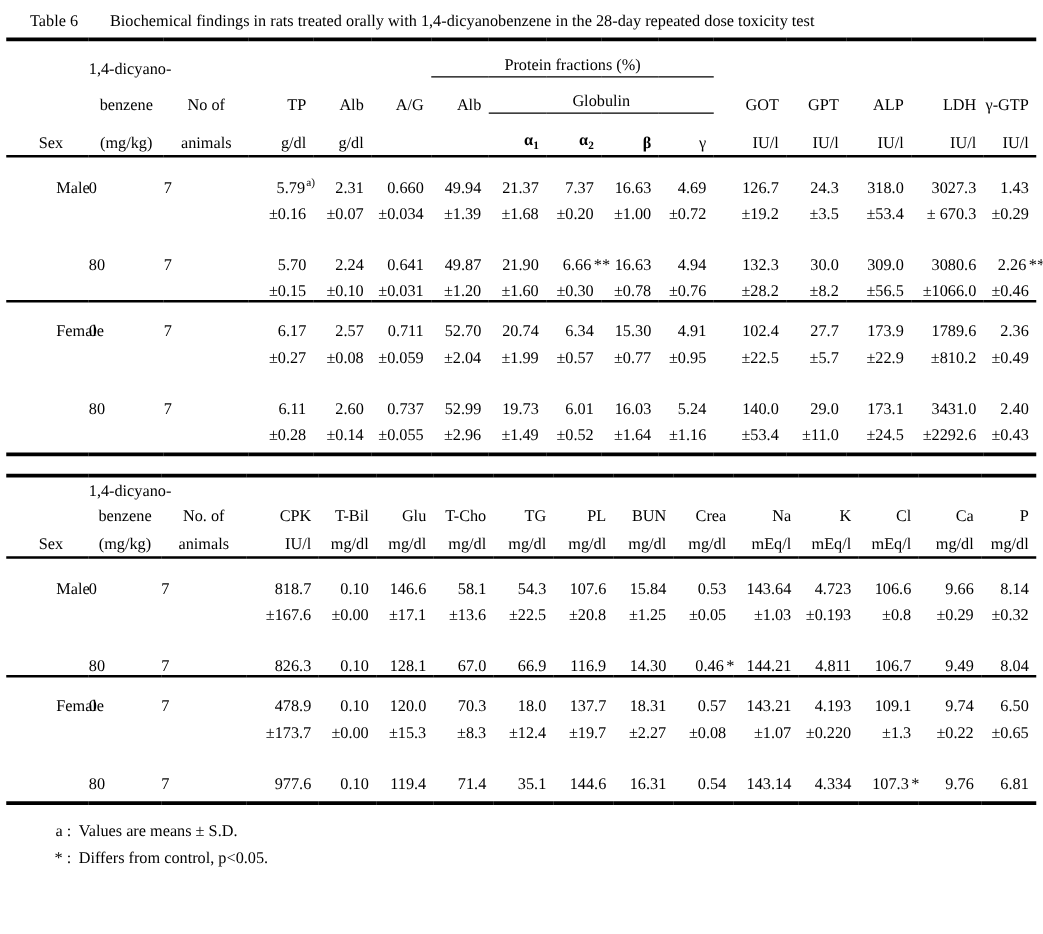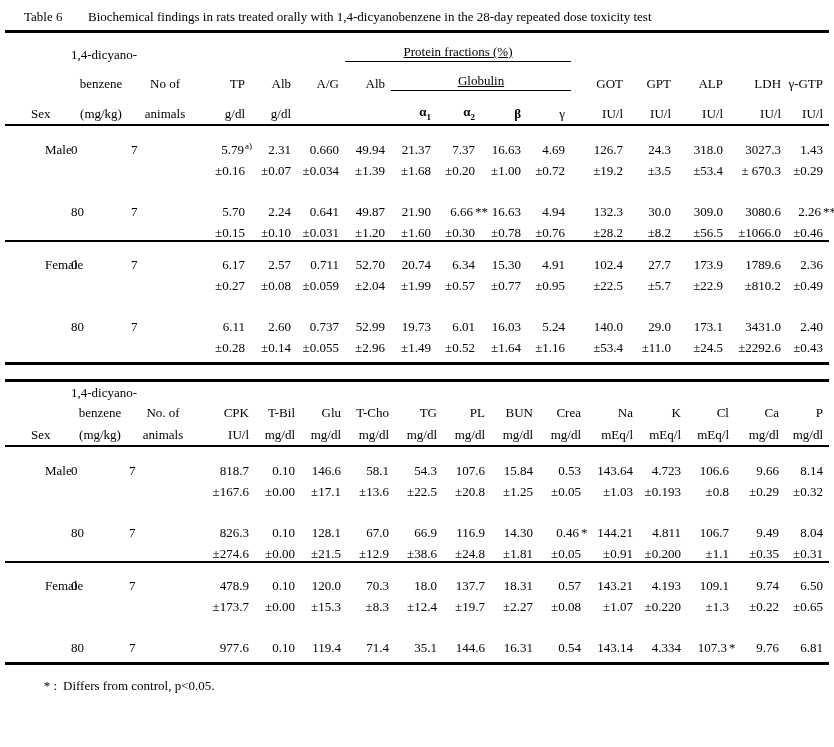--- a/index.html
+++ b/index.html
@@ -10,21 +10,21 @@
   .title .txt{flex:1;}
   table.tbl{border-collapse:collapse;table-layout:fixed;width:824px;margin-left:0;border-top:3px solid #000;border-bottom:3px solid #000;}
   table.t1{margin-top:4px;}
   table.t2{margin-top:14px;}
   th,td{padding:0;font-weight:normal;font-size:13px;line-height:15px;vertical-align:bottom;overflow:visible;white-space:nowrap;}
   thead tr.hlast th{border-bottom:2px solid #000;padding-bottom:3px;}
   th.num,td.num{text-align:right;padding-right:6px;}
   th.ctr,td.ctr{}
   th.sexh{text-align:left;padding-left:26px;}
   td.sex{text-align:left;padding-left:40px;}
-  th.u1{border-bottom:1px solid #000;text-align:center;padding-bottom:2px;text-decoration:underline;}
+  th.u1{border-bottom:1px solid #000;text-align:center;padding-bottom:2px;}
   tr.r1 th{height:26px;}
   tr.r2 th{height:26px;}
   tr.r3 th{height:30px;}
   table.t2 tr.r1 th{height:18px;}
   table.t2 tr.r2 th{height:20px;}
   table.t2 tr.r3 th{height:22px;}
   tr.mean td,tr.sd td{height:21px;}
   tr.spacer td{height:10px;}
   tr.rule td{border-top:2px solid #000;height:0;}
   sub.subd{font-size:9px;line-height:8px;}
@@ -388,38 +388,20 @@
           <td class="num">66.9</td>
           <td class="num">116.9</td>
           <td class="num">14.30</td>
           <td class="num">0.46<span class="hang">*</span></td>
           <td class="num">144.21</td>
           <td class="num">4.811</td>
           <td class="num">106.7</td>
           <td class="num">9.49</td>
           <td class="num">8.04</td>
         </tr>
-        <tr class="sd">
-          <td></td>
-          <td></td>
-          <td></td>
-          <td class="num">±274.6</td>
-          <td class="num">±0.00</td>
-          <td class="num">±21.5</td>
-          <td class="num">±12.9</td>
-          <td class="num">±38.6</td>
-          <td class="num">±24.8</td>
-          <td class="num">±1.81</td>
-          <td class="num">±0.05</td>
-          <td class="num">±0.91</td>
-          <td class="num">±0.200</td>
-          <td class="num">±1.1</td>
-          <td class="num">±0.35</td>
-          <td class="num">±0.31</td>
-        </tr>
         <tr class="rule">
           <td colspan="16"></td>
         </tr>
         <tr class="spacer">
           <td colspan="16" style="height: 9px;"></td>
         </tr>
         <tr class="mean">
           <td class="sex">Female</td>
           <td class="ctr">0</td>
           <td class="ctr">7</td>
@@ -476,17 +458,18 @@
           <td class="num">9.76</td>
           <td class="num">6.81</td>
         </tr>
         <tr class="spacer">
           <td colspan="16" style="height: 7px;"></td>
         </tr>
       </tbody>
   </table>
 
   <div class="footnotes">
+    <div class="fn"><span class="fm">a :</span><span>Values are means ± S.D.</span></div>
     <div class="fn"><span class="fm">* :</span><span>Differs from control, p&lt;0.05.</span></div>
 
   </div>
 
 </div>
 
 </body></html>

